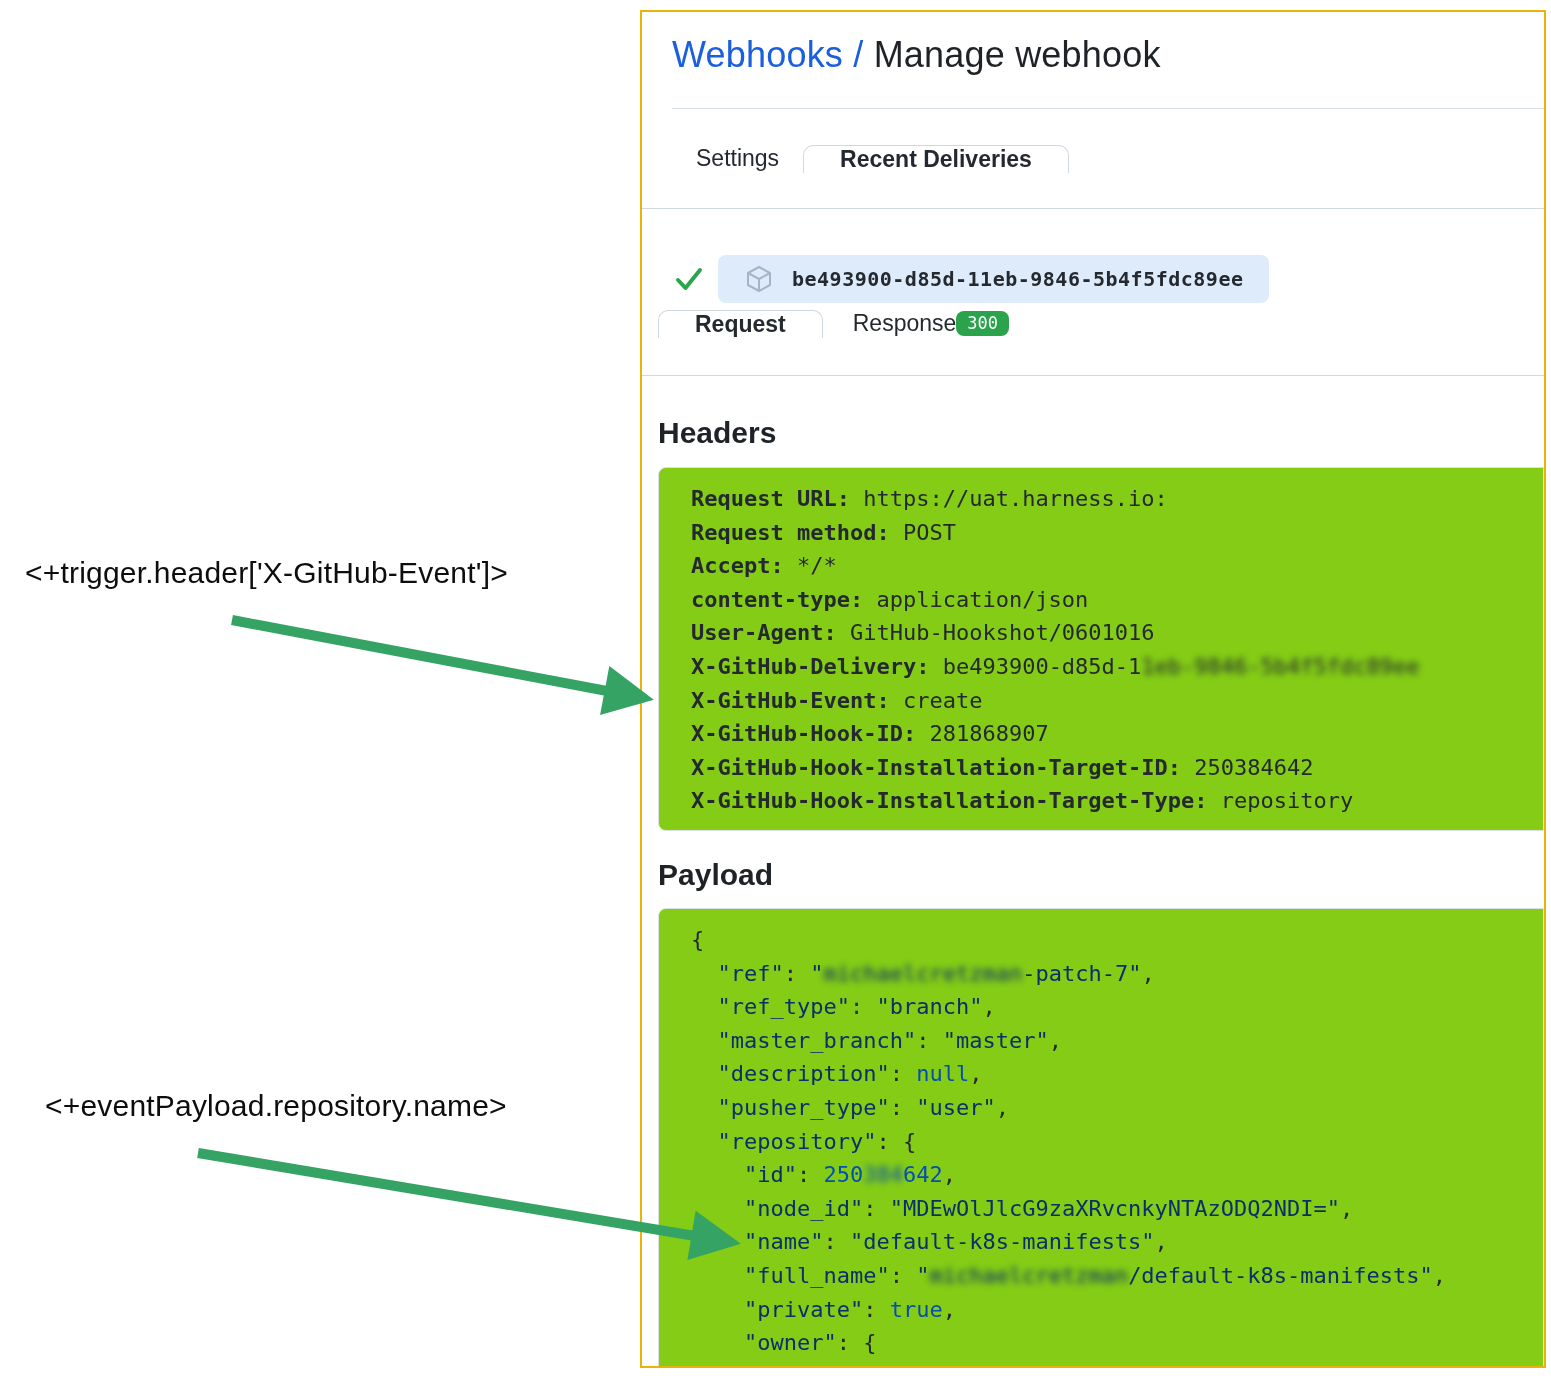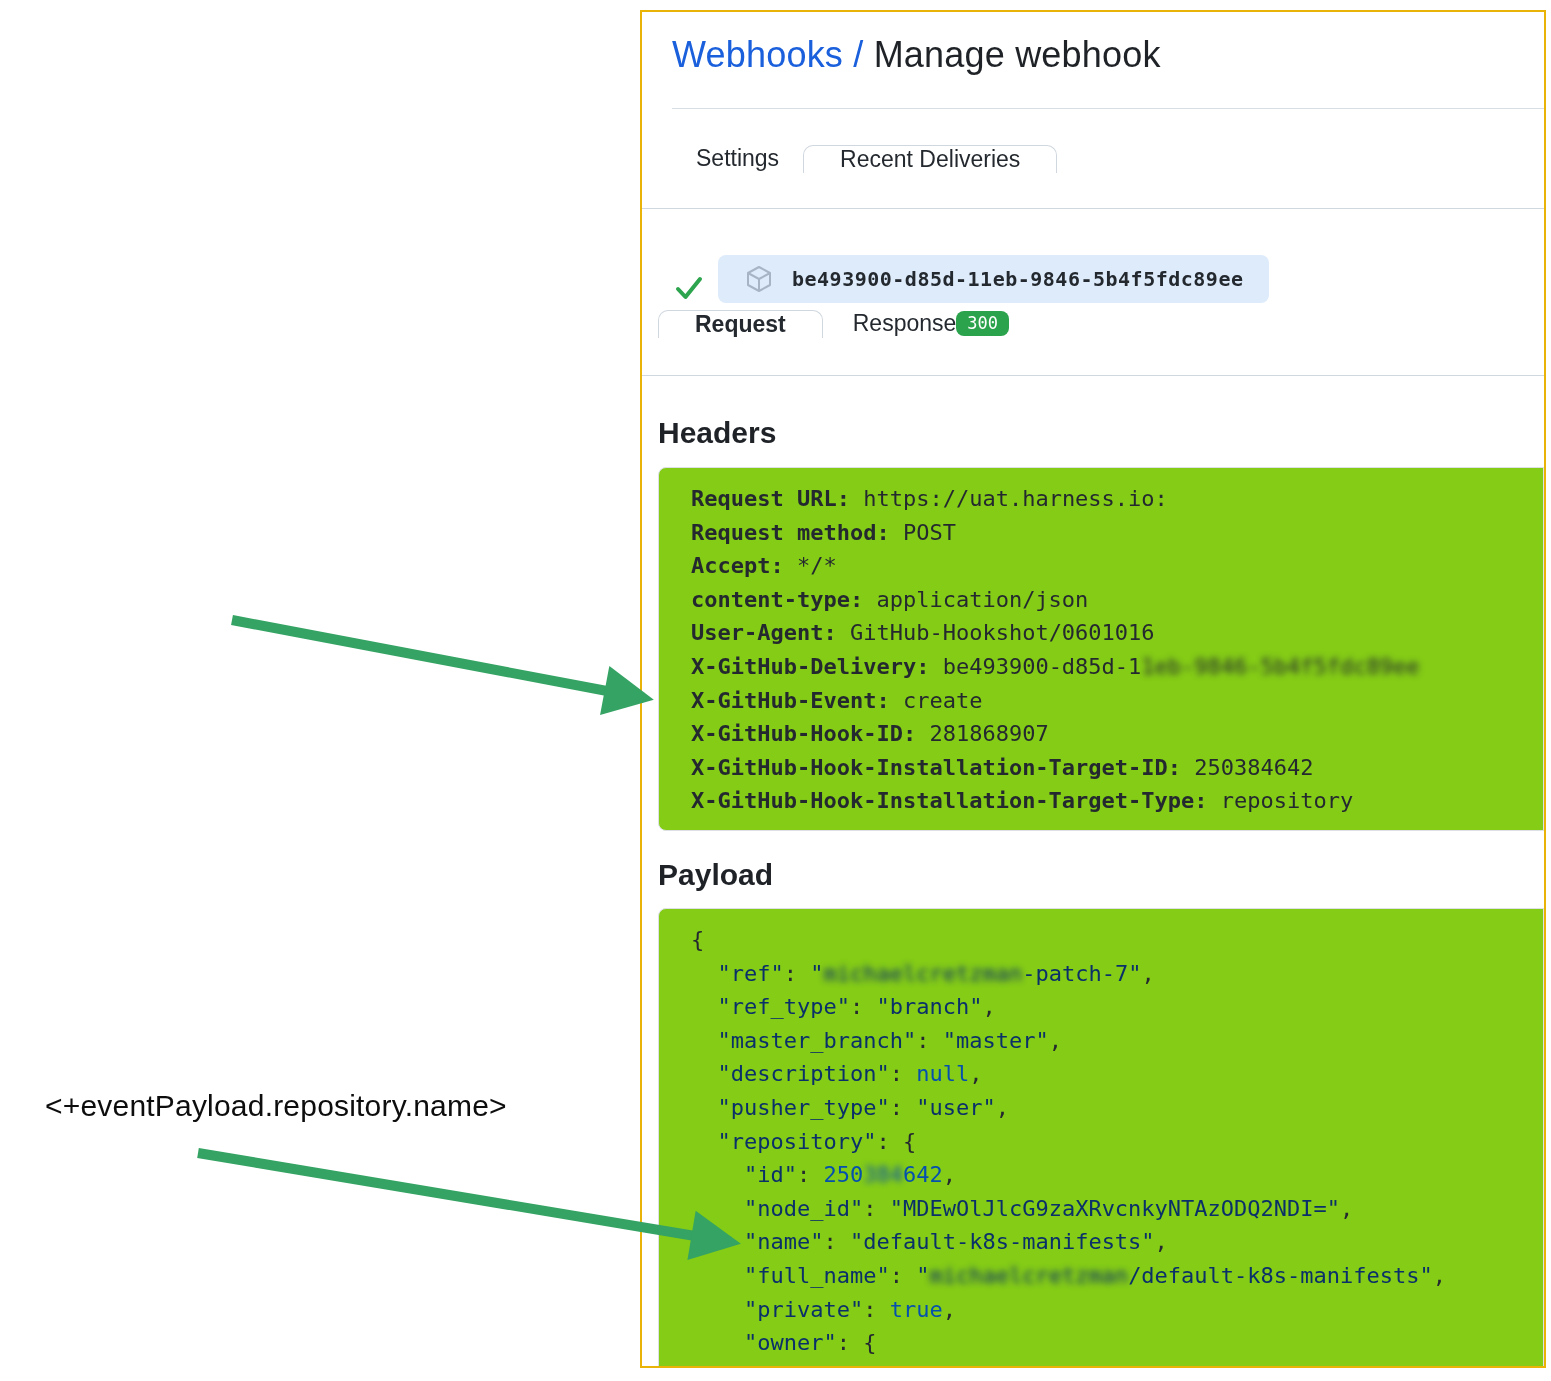--- a/index.html
+++ b/index.html
@@ -38,31 +38,31 @@
     align-items:flex-start; border-bottom:1px solid #d0d7de; padding-left:30px; }
   .tabnav1 { top:133px; height:64px; }
   .tabnav2 { top:298px; height:66px;padding-left:16px; }
   .tab { font-size:23px; color:#24292f; display:flex; align-items:center;
     padding:0 26px; cursor:pointer; white-space:nowrap; }
   .tab.active {
     background:#fff; border:1px solid #d0d7de; border-bottom:none;
     border-radius:10px 10px 0 0; margin-bottom:-1px; position:relative;
   }
   .tab-settings { padding:0 24px; }
-  .tab-recent { padding:0 36px; font-weight:400; }
+  .tab-recent { padding:0 36px; font-weight:700; }
   .tab-request { padding:0 36px; font-weight:600; }
   .tab-response { padding:0 30px; }
   .status-badge {
     background:#2ba24c; color:#ffffff; font-family:"DejaVu Sans Mono", monospace;
     font-size:17px; padding:4px 11px; border-radius:8px; line-height:1;
   }
 
   
   .delivery-row { position:absolute; left:32px; top:243px; height:48px;
-    display:flex; align-items:flex-end; gap:14px; }
+    display:flex; align-items:center; gap:14px; }
   .check-icon { width:30px; height:30px; flex:none; }
   .delivery-pill {
     display:flex; align-items:center; gap:18px; background:#ddebfb;
     border-radius:8px; height:48px; padding:0 26px; cursor:pointer;
   }
   .package-icon { width:30px; height:30px; flex:none; }
   .delivery-id {
     font-family:"DejaVu Sans Mono", monospace; font-size:20px; font-weight:600;
     color:#24292f; letter-spacing:0.5px;
   }
@@ -89,20 +89,21 @@
   .seg-p { color:#24292f; }
   .seg-s { color:#0a3069; }
   .seg-b { color:#0550ae; }
   .blur  { filter:blur(3.2px); }
 </style>
 </head>
 <body>
 
 <div class="canvas">
 
+  <div class="annotation ann-trigger">&lt;+trigger.header['X-GitHub-Event']&gt;</div>
   <div class="annotation ann-payload">&lt;+eventPayload.repository.name&gt;</div>
 
   <svg class="arrow-layer" width="1551" height="1381" viewBox="0 0 1551 1381">
     <defs>
       <marker id="ah" viewBox="0 0 10 10" refX="8" refY="5" markerWidth="6" markerHeight="5" orient="auto">
         <path d="M0,0 L10,5 L0,10 z" fill="#34a363"></path>
       </marker>
     </defs>
     <line x1="232" y1="620" x2="644" y2="698" stroke="#34a363" stroke-width="10" marker-end="url(#ah)"></line>
     <line x1="198" y1="1153" x2="731" y2="1242" stroke="#34a363" stroke-width="10" marker-end="url(#ah)"></line>

